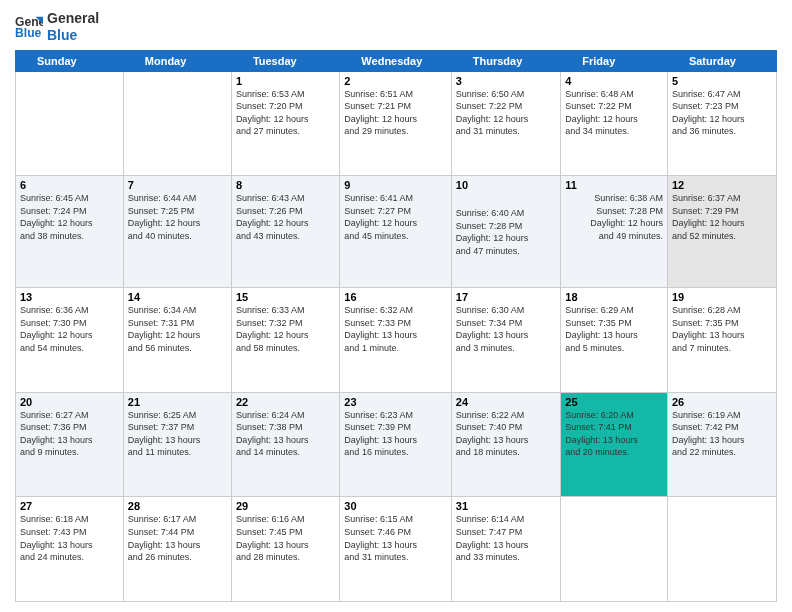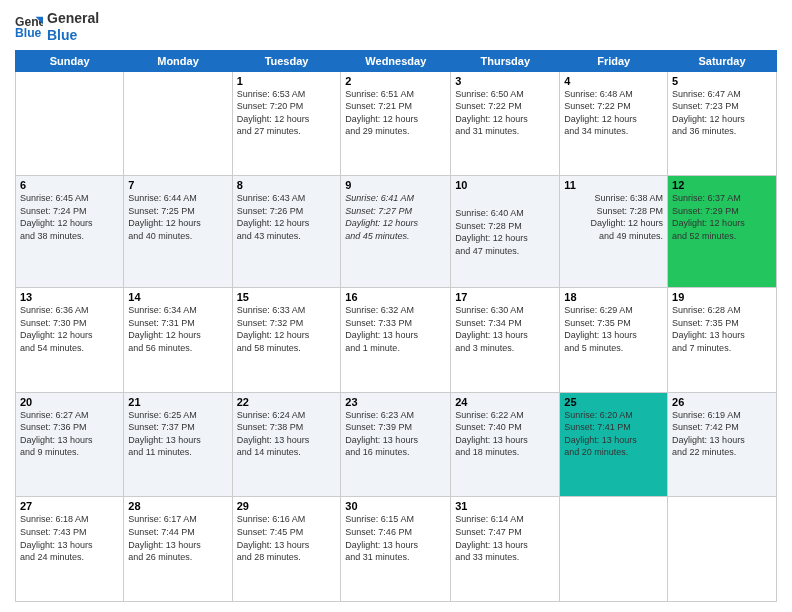--- a/index.html
+++ b/index.html
@@ -47,22 +47,22 @@
     }
     .calendar {
       flex: 1;
       border-collapse: collapse;
       width: 100%;
       font-size: 9.5px;
     }
     .calendar th {
       background: #1a6fc4;
       color: #fff;
-      text-align: center;
-      padding: 4px 5px;
+      text-align: left;
+      padding: 4px 21px;
       font-size: 11px;
       font-weight: bold;
       border: 1px solid #1a6fc4;
     }
     .calendar td {
       border: 1px solid #ccc;
       vertical-align: top;
       padding: 3px 4px;
       width: 113px;
       height: 80px;
@@ -180,40 +180,40 @@
           </td>
           <td style="background: rgb(240, 244, 248);">
             <span class="day-num">8</span>
             <div class="day-info" style="white-space: pre-line;">Sunrise: 6:43 AM
 Sunset: 7:26 PM
 Daylight: 12 hours
 and 43 minutes.</div>
           </td>
           <td style="background: rgb(240, 244, 248);">
             <span class="day-num">9</span>
-            <div class="day-info" style="white-space: pre-line; font-style: italic;">Sunrise: 6:41 AM
+            <div class="day-info" style="white-space: pre-line;">Sunrise: 6:41 AM
 Sunset: 7:27 PM
 Daylight: 12 hours
 and 45 minutes.</div>
           </td>
           <td style="background: rgb(240, 244, 248);">
             <span class="day-num">10</span>
             <div class="day-info" style="white-space: pre-line; margin-top: 16px;">Sunrise: 6:40 AM
 Sunset: 7:28 PM
 Daylight: 12 hours
 and 47 minutes.</div>
           </td>
           <td style="background: rgb(240, 244, 248);">
             <span class="day-num">11</span>
             <div class="day-info" style="white-space: pre-line; text-align: right;">Sunrise: 6:38 AM
 Sunset: 7:28 PM
 Daylight: 12 hours
 and 49 minutes.</div>
           </td>
-          <td style="background: #22c55e;">
+          <td style="background: #e5e5e5;">
             <span class="day-num">12</span>
             <div class="day-info" style="white-space: pre-line;">Sunrise: 6:37 AM
 Sunset: 7:29 PM
 Daylight: 12 hours
 and 52 minutes.</div>
           </td>
         </tr>
         <tr>
           <td>
             <span class="day-num">13</span>

